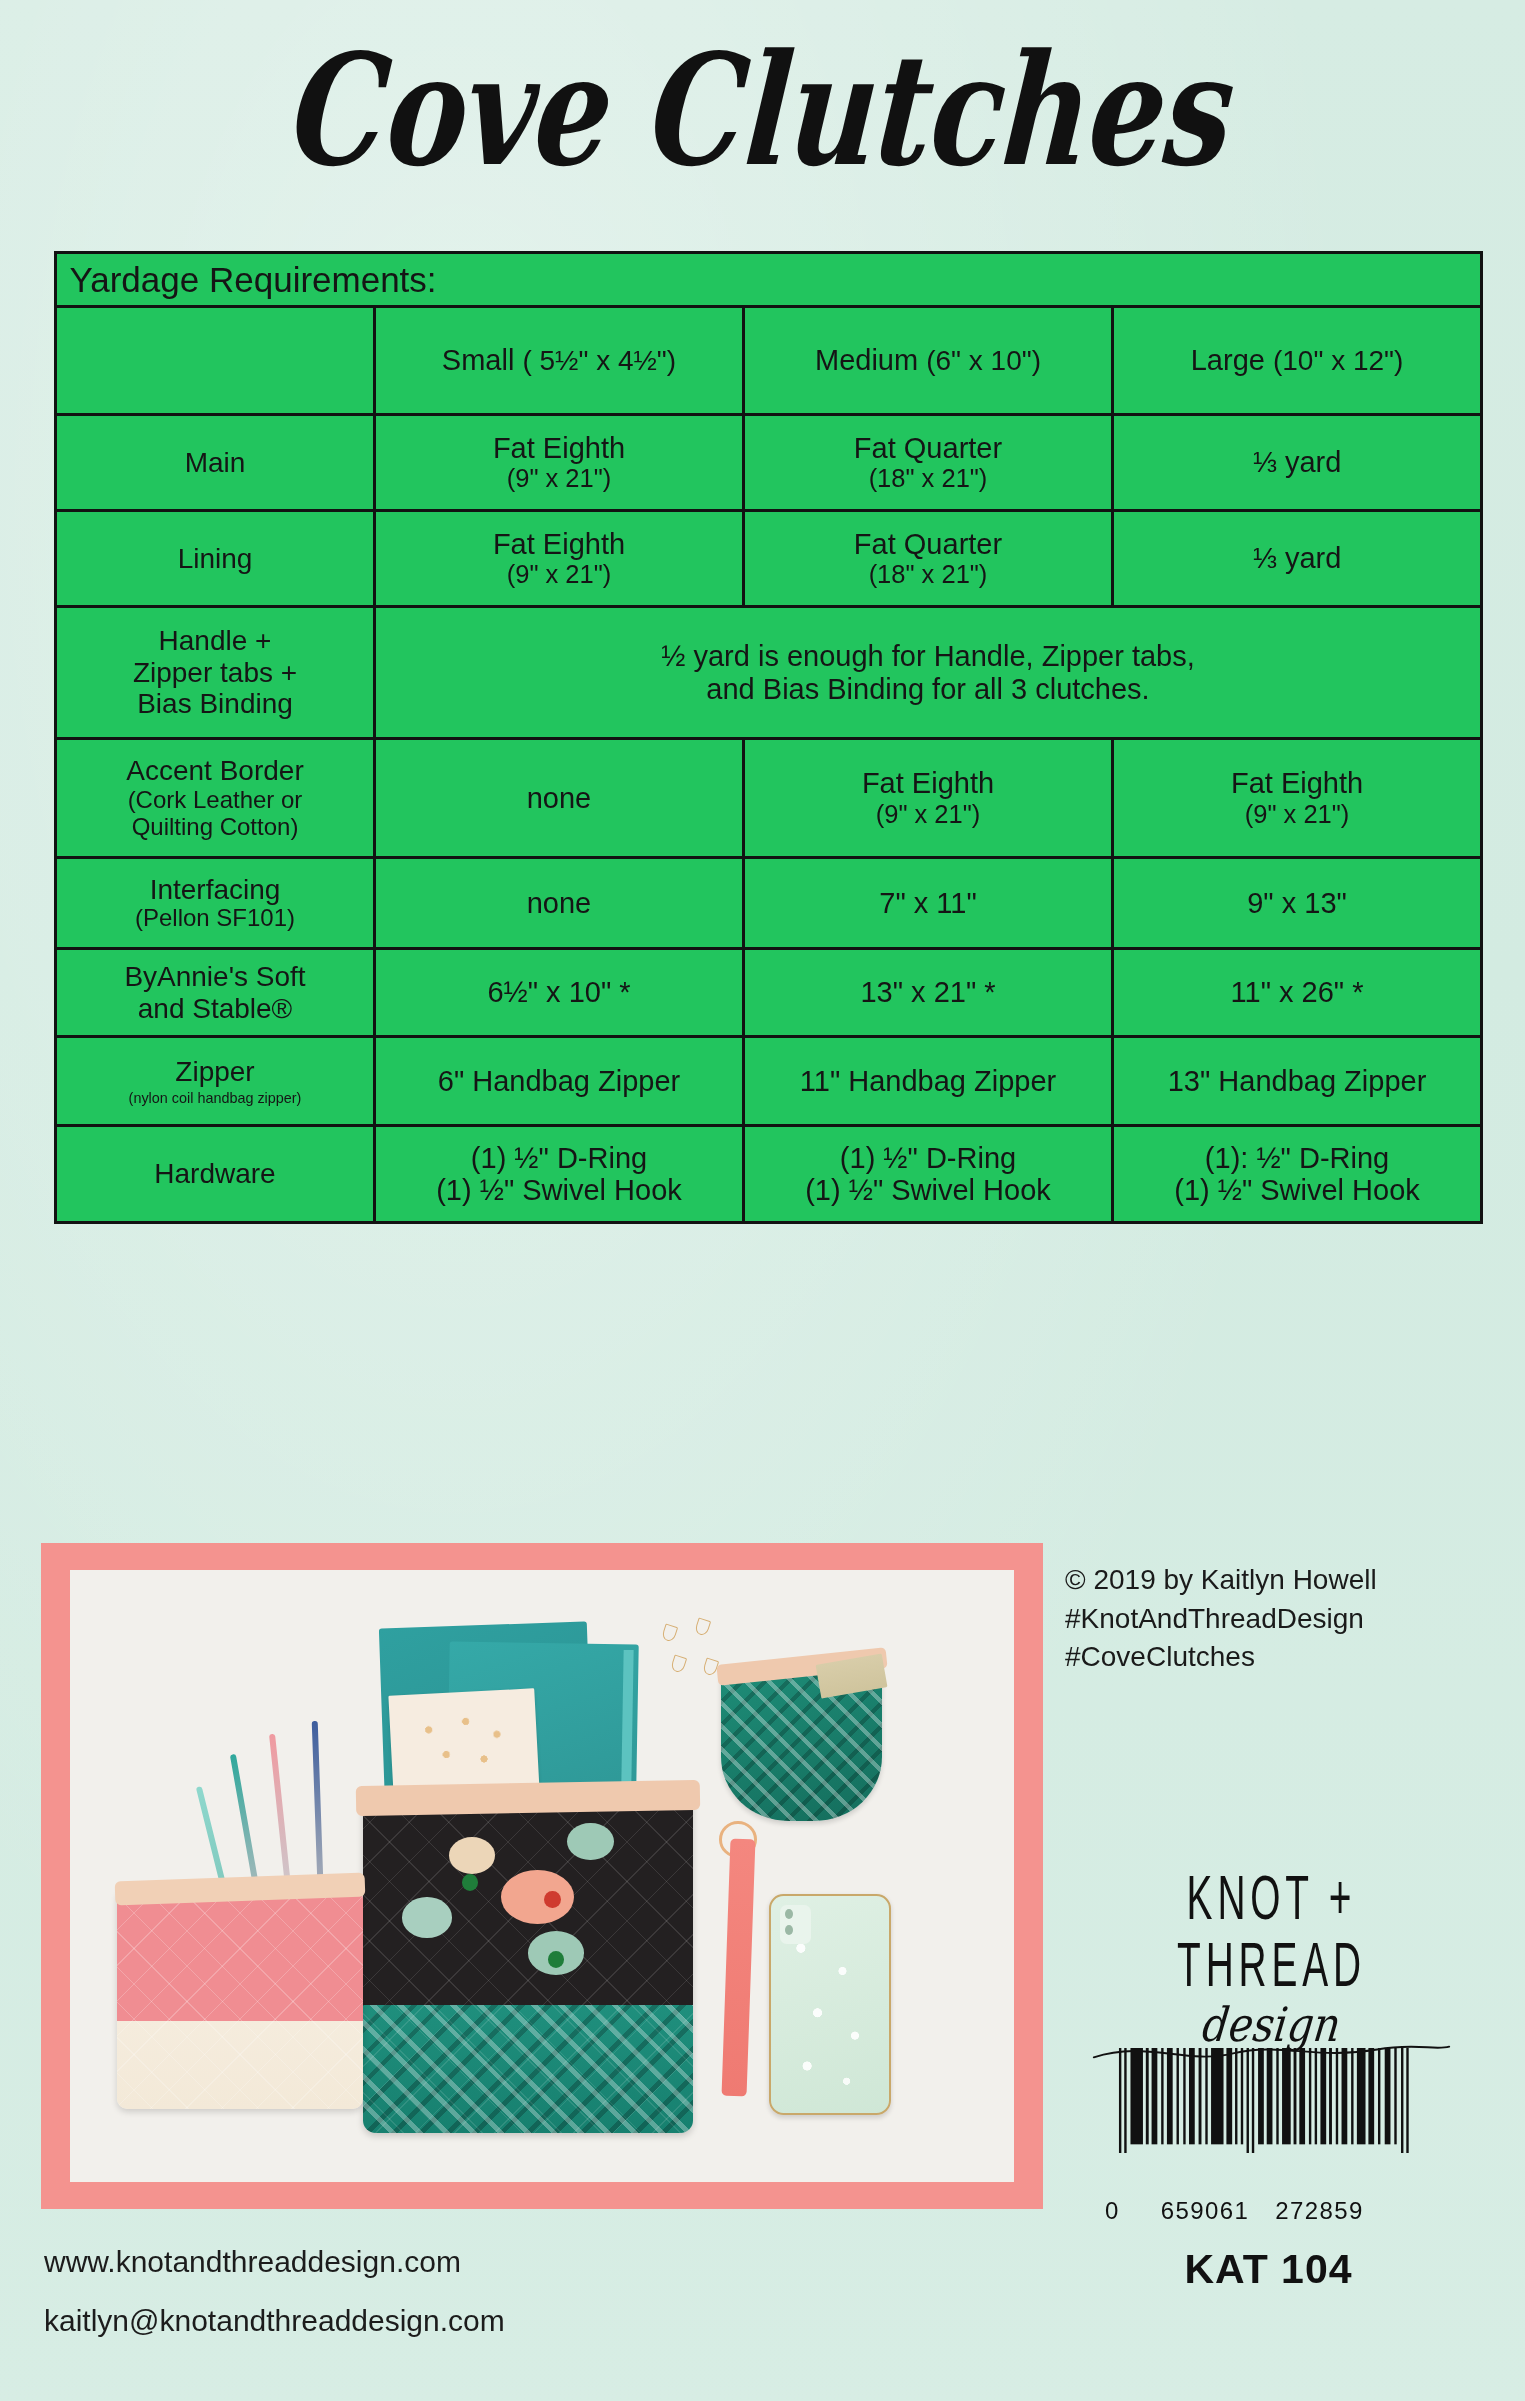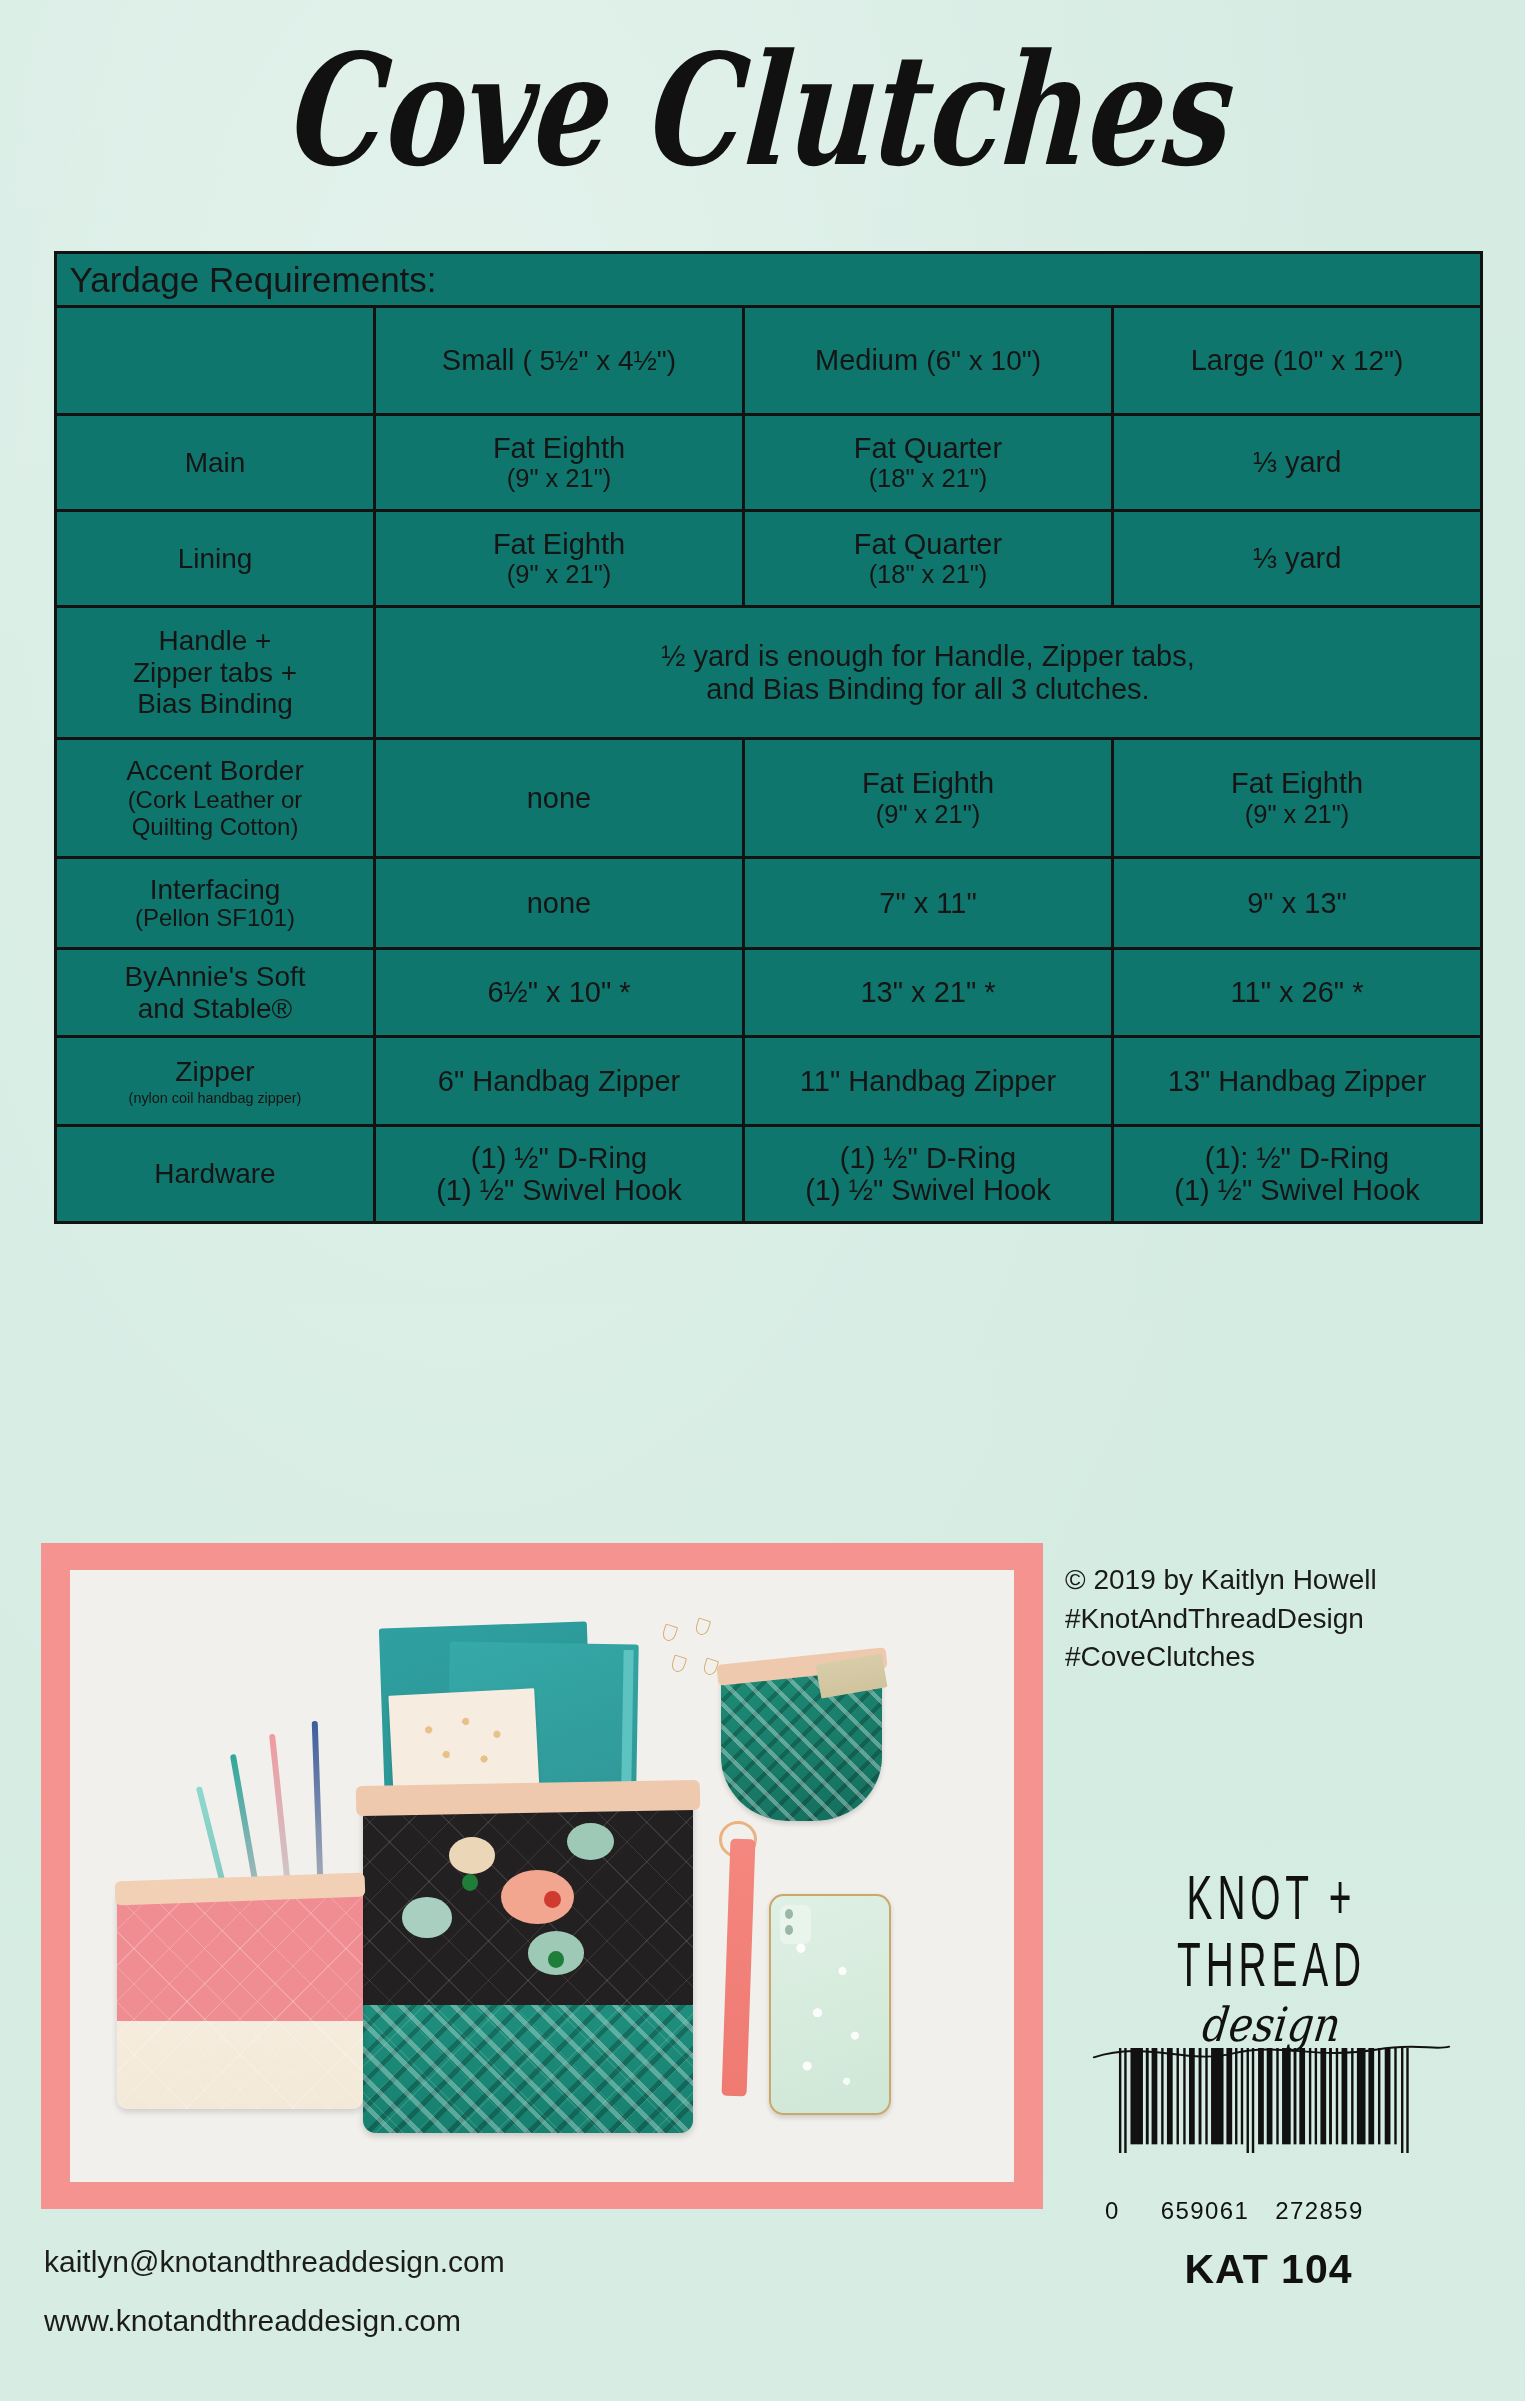--- a/index.html
+++ b/index.html
@@ -55,21 +55,21 @@
     background: #ffffff;
     font-size: 27px;
     color: #151515;
   }
   table.yardage td {
     border: 3.4px solid #121212;
     text-align: center;
     vertical-align: middle;
     padding: 4.8px 3.8px;
     line-height: 1.12;
-    background: #0f766e;
+    background: #22c55e;
   }
   .col-label { width: 319px; }
   .col-size  { width: 369px; }
 
   
   td.shade {
     background:
       repeating-linear-gradient(105deg,
         rgba(255,255,255,0.55) 0px,
         rgba(214,214,226,0.55) 1.4px,
@@ -647,18 +647,18 @@
     </svg>
     <div class="bc-nums">
       <span class="lead">0</span>
       <span class="g1">659061</span>
       <span class="g2">272859</span>
     </div>
     <div class="sku">KAT 104</div>
   </div>
 
   <div class="contact">
+    <div>www.knotandthreaddesign.com</div>
     <div>kaitlyn@knotandthreaddesign.com</div>
-    <div>www.knotandthreaddesign.com</div>
   </div>
 
 </div>
 
 
 </body></html>

